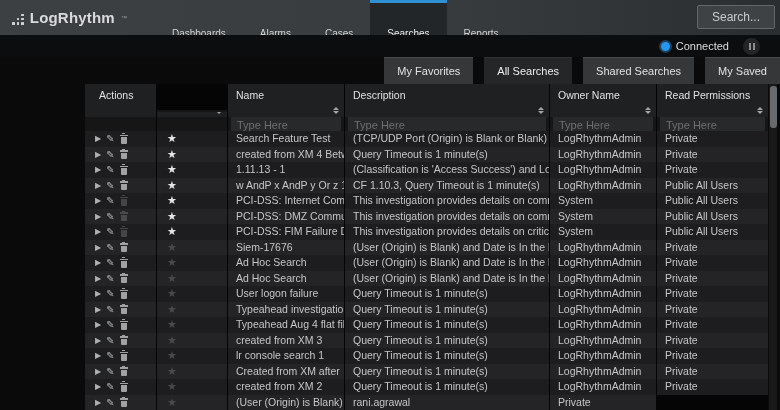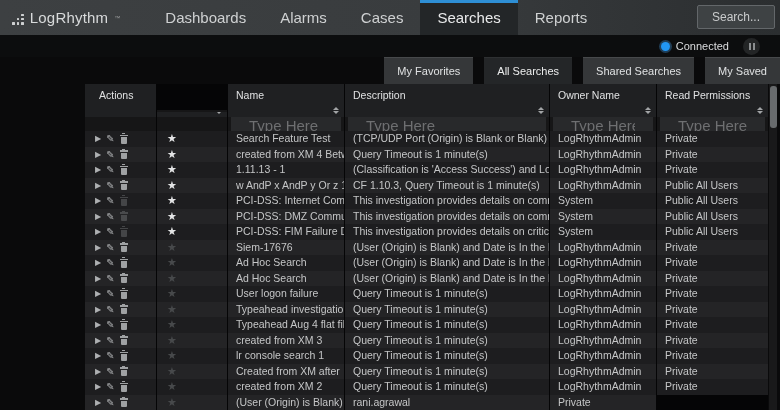--- a/index.html
+++ b/index.html
@@ -19,25 +19,25 @@
   
   .topnav{
     position:absolute;top:0;left:0;width:780px;height:35px;
     background:linear-gradient(90deg,#3d4042 0%,#393c3e 55%,#2b2e30 100%);
     display:flex;align-items:stretch;
   }
   .logo{display:flex;align-items:center;gap:6px;padding:0 14px 0 12px;}
   .logo-mark{display:flex;align-items:flex-end;gap:2px;height:14px;}
   .logo-mark .col{display:flex;flex-direction:column;gap:1.5px;}
   .logo-mark .dot{width:2.6px;height:2.6px;background:#cfd1d2;border-radius:0.5px;}
-  .logo-text{color:#d8dadb;font-size:15px;font-weight:400;letter-spacing:.2px;}
+  .logo-text{color:#d8dadb;font-size:15px;font-weight:700;letter-spacing:.2px;}
   .logo-tm{color:#9a9c9d;font-size:6px;vertical-align:top;line-height:10px;}
   .nav-tabs{display:flex;align-items:stretch;margin-left:14px;}
   .nav-tab{
-    color:#cfd1d2;font-size:15px;line-height:35px;padding:0 17px;cursor:default;
+    color:#cfd1d2;font-size:10px;line-height:35px;padding:16px 17px;cursor:default;
   }
   .nav-tab.active{
     background:#232628;color:#e9eaeb;
     box-shadow:inset 0 3px 0 var(--accent-blue);
   }
   .search-btn{
     position:absolute;right:5px;top:5px;height:24px;padding:0 14px;
     background:#3e4244;border:1px solid #63676a;border-radius:2px;
     color:#c9cbcc;font-size:12px;display:flex;align-items:center;
   }
@@ -82,21 +82,21 @@
   }
   .hcell.actions-h{padding-left:14px;}
   .hcell.fav-h{padding-left:10px;margin-top:28px;}
   .sort{position:absolute;right:5px;bottom:3px;display:inline-flex;flex-direction:column;gap:1.5px;}
   .sort .up{width:0;height:0;border-left:3px solid transparent;border-right:3px solid transparent;border-bottom:3.5px solid #a2a4a6;}
   .sort .down{width:0;height:0;border-left:3px solid transparent;border-right:3px solid transparent;border-top:3.5px solid #a2a4a6;}
   .frow{height:21px;}
   .fcell{background:#161617;display:flex;align-items:center;padding:0 3px;}
   .fcell input{
     width:100%;height:30px;background:#28292b;border:0;border-radius:1px;
-    color:#bfc0c1;font-size:15px;padding:0 18px;outline:none;
+    color:#bfc0c1;font-size:11px;padding:0 6px;outline:none;
     font-family:"Liberation Sans", sans-serif;
   }
   .fcell input::placeholder{color:#6e6f71;}
   .rows{height:279px;overflow:hidden;}
   .trow{height:15.5px;}
   .trow.odd .cell{background:#1d1d1f;}
   .trow.even .cell{background:#242426;}
   .cell{
     color:#c5c6c7;font-size:10.5px;line-height:15.5px;
     white-space:nowrap;overflow:hidden;padding-left:8px;

